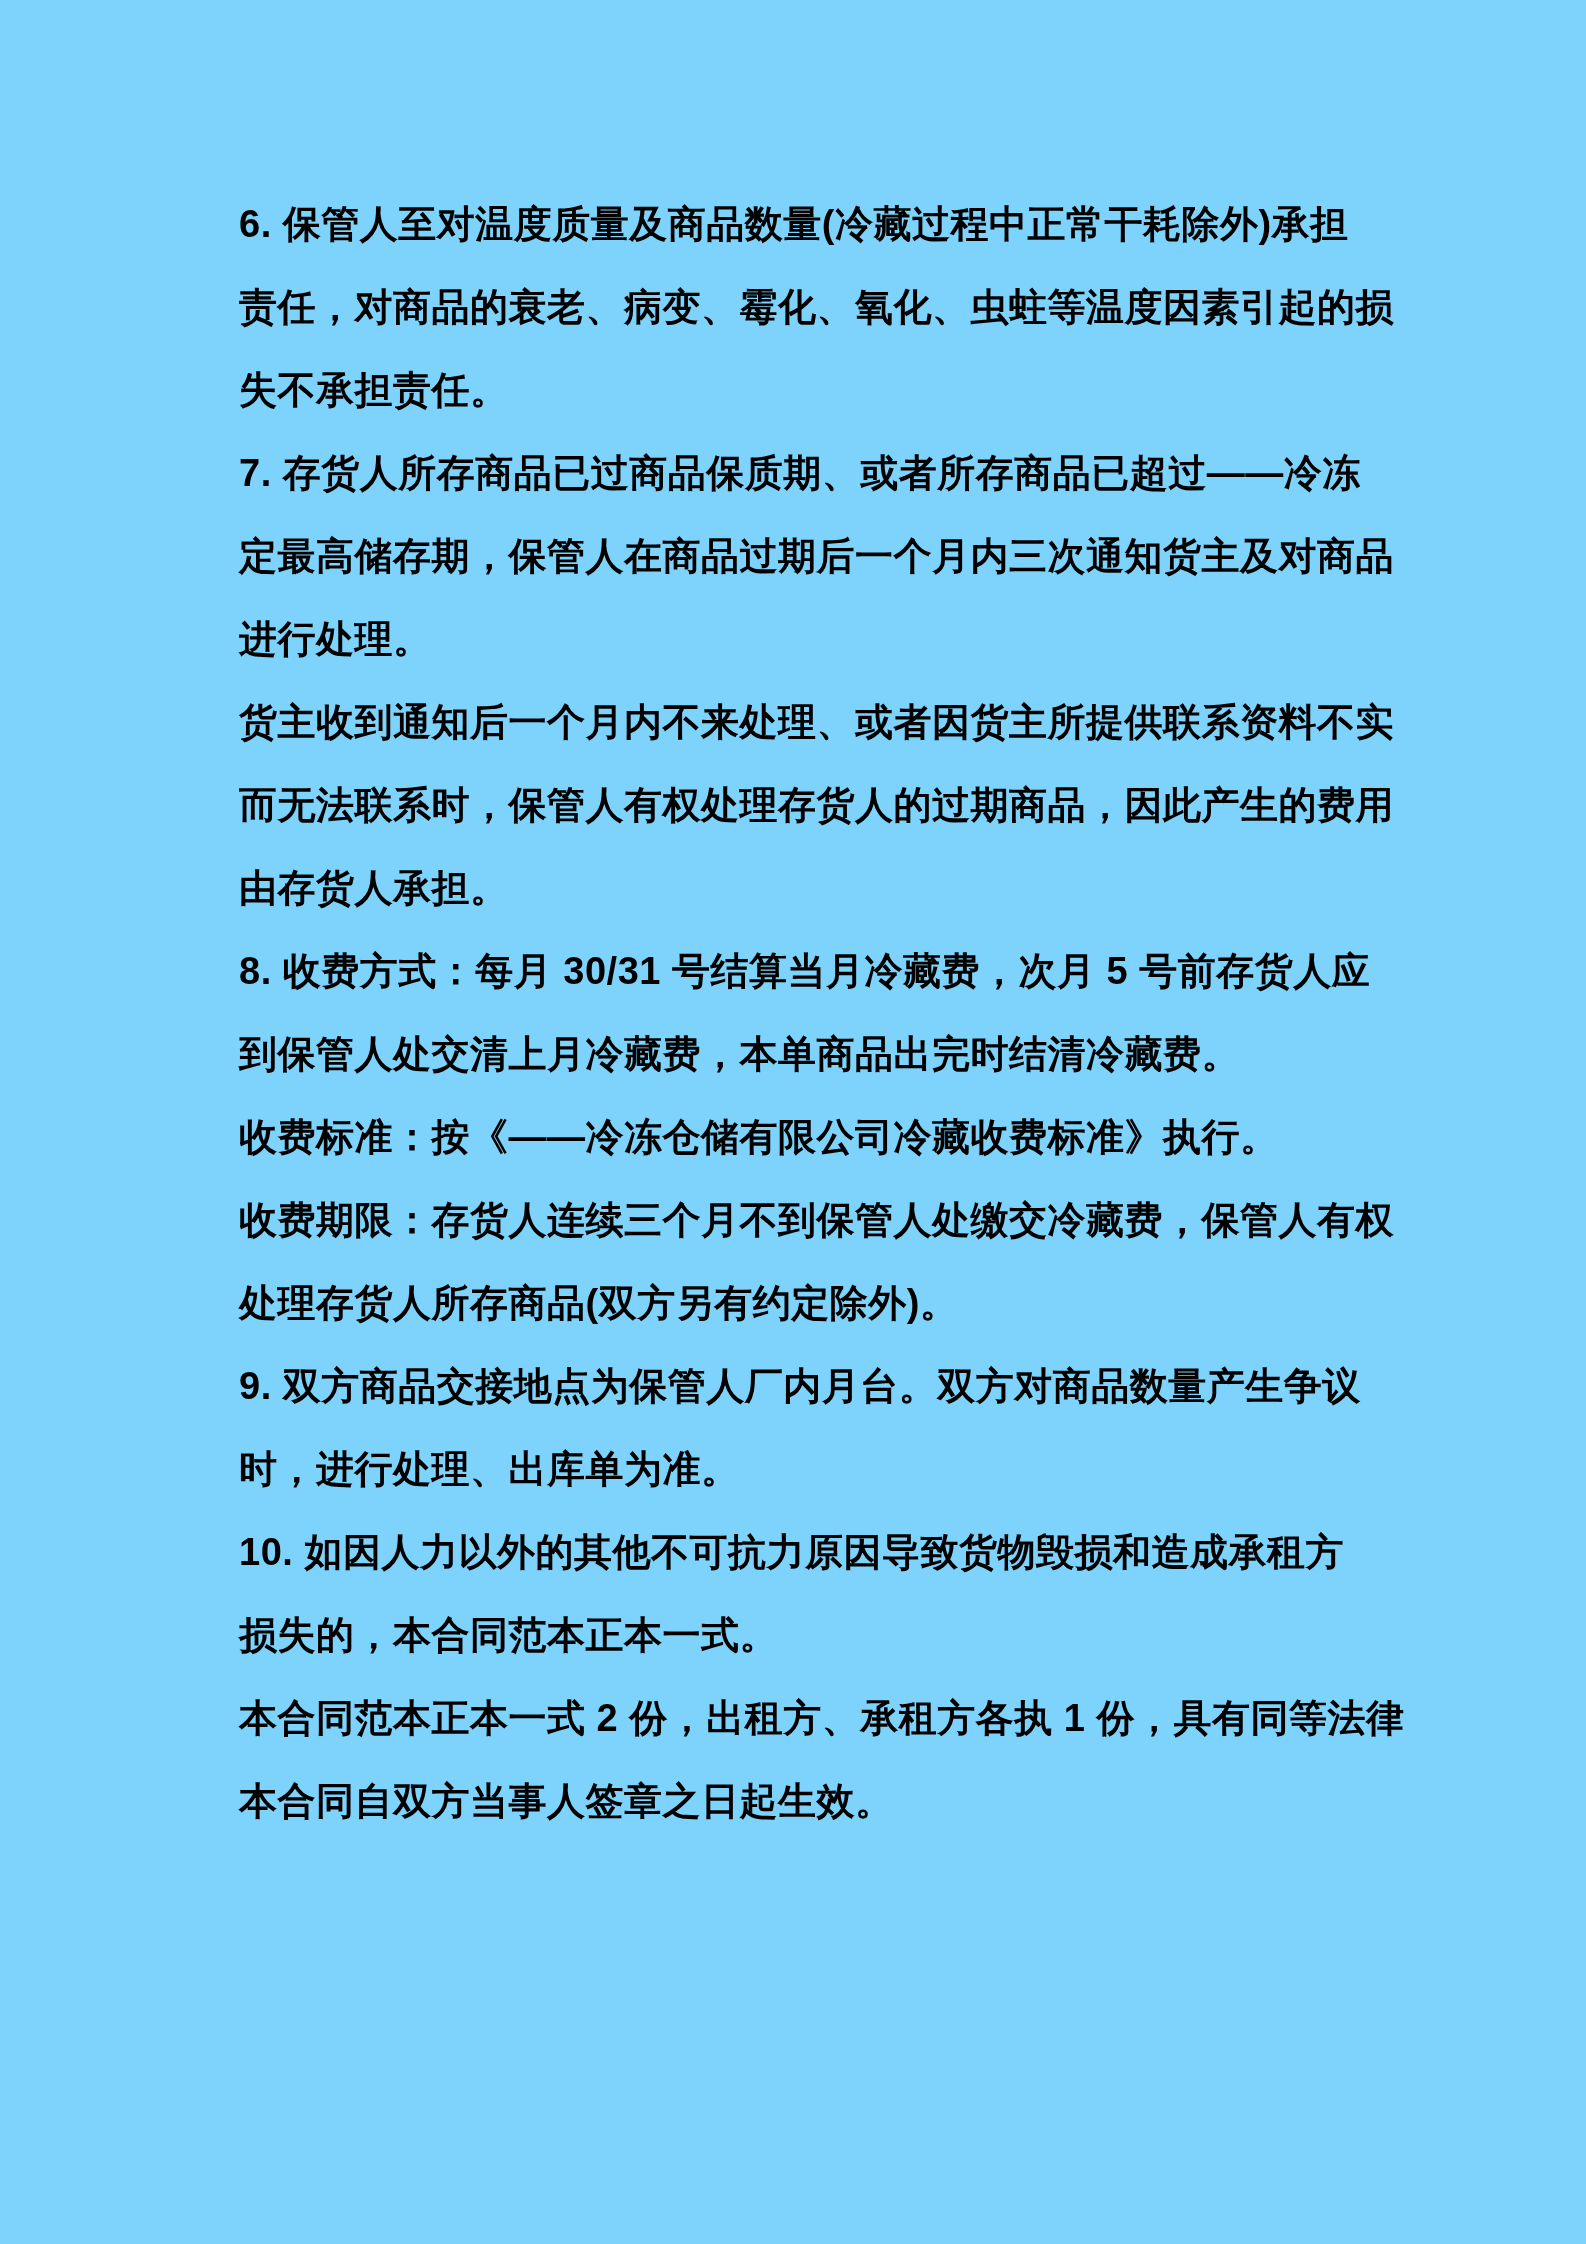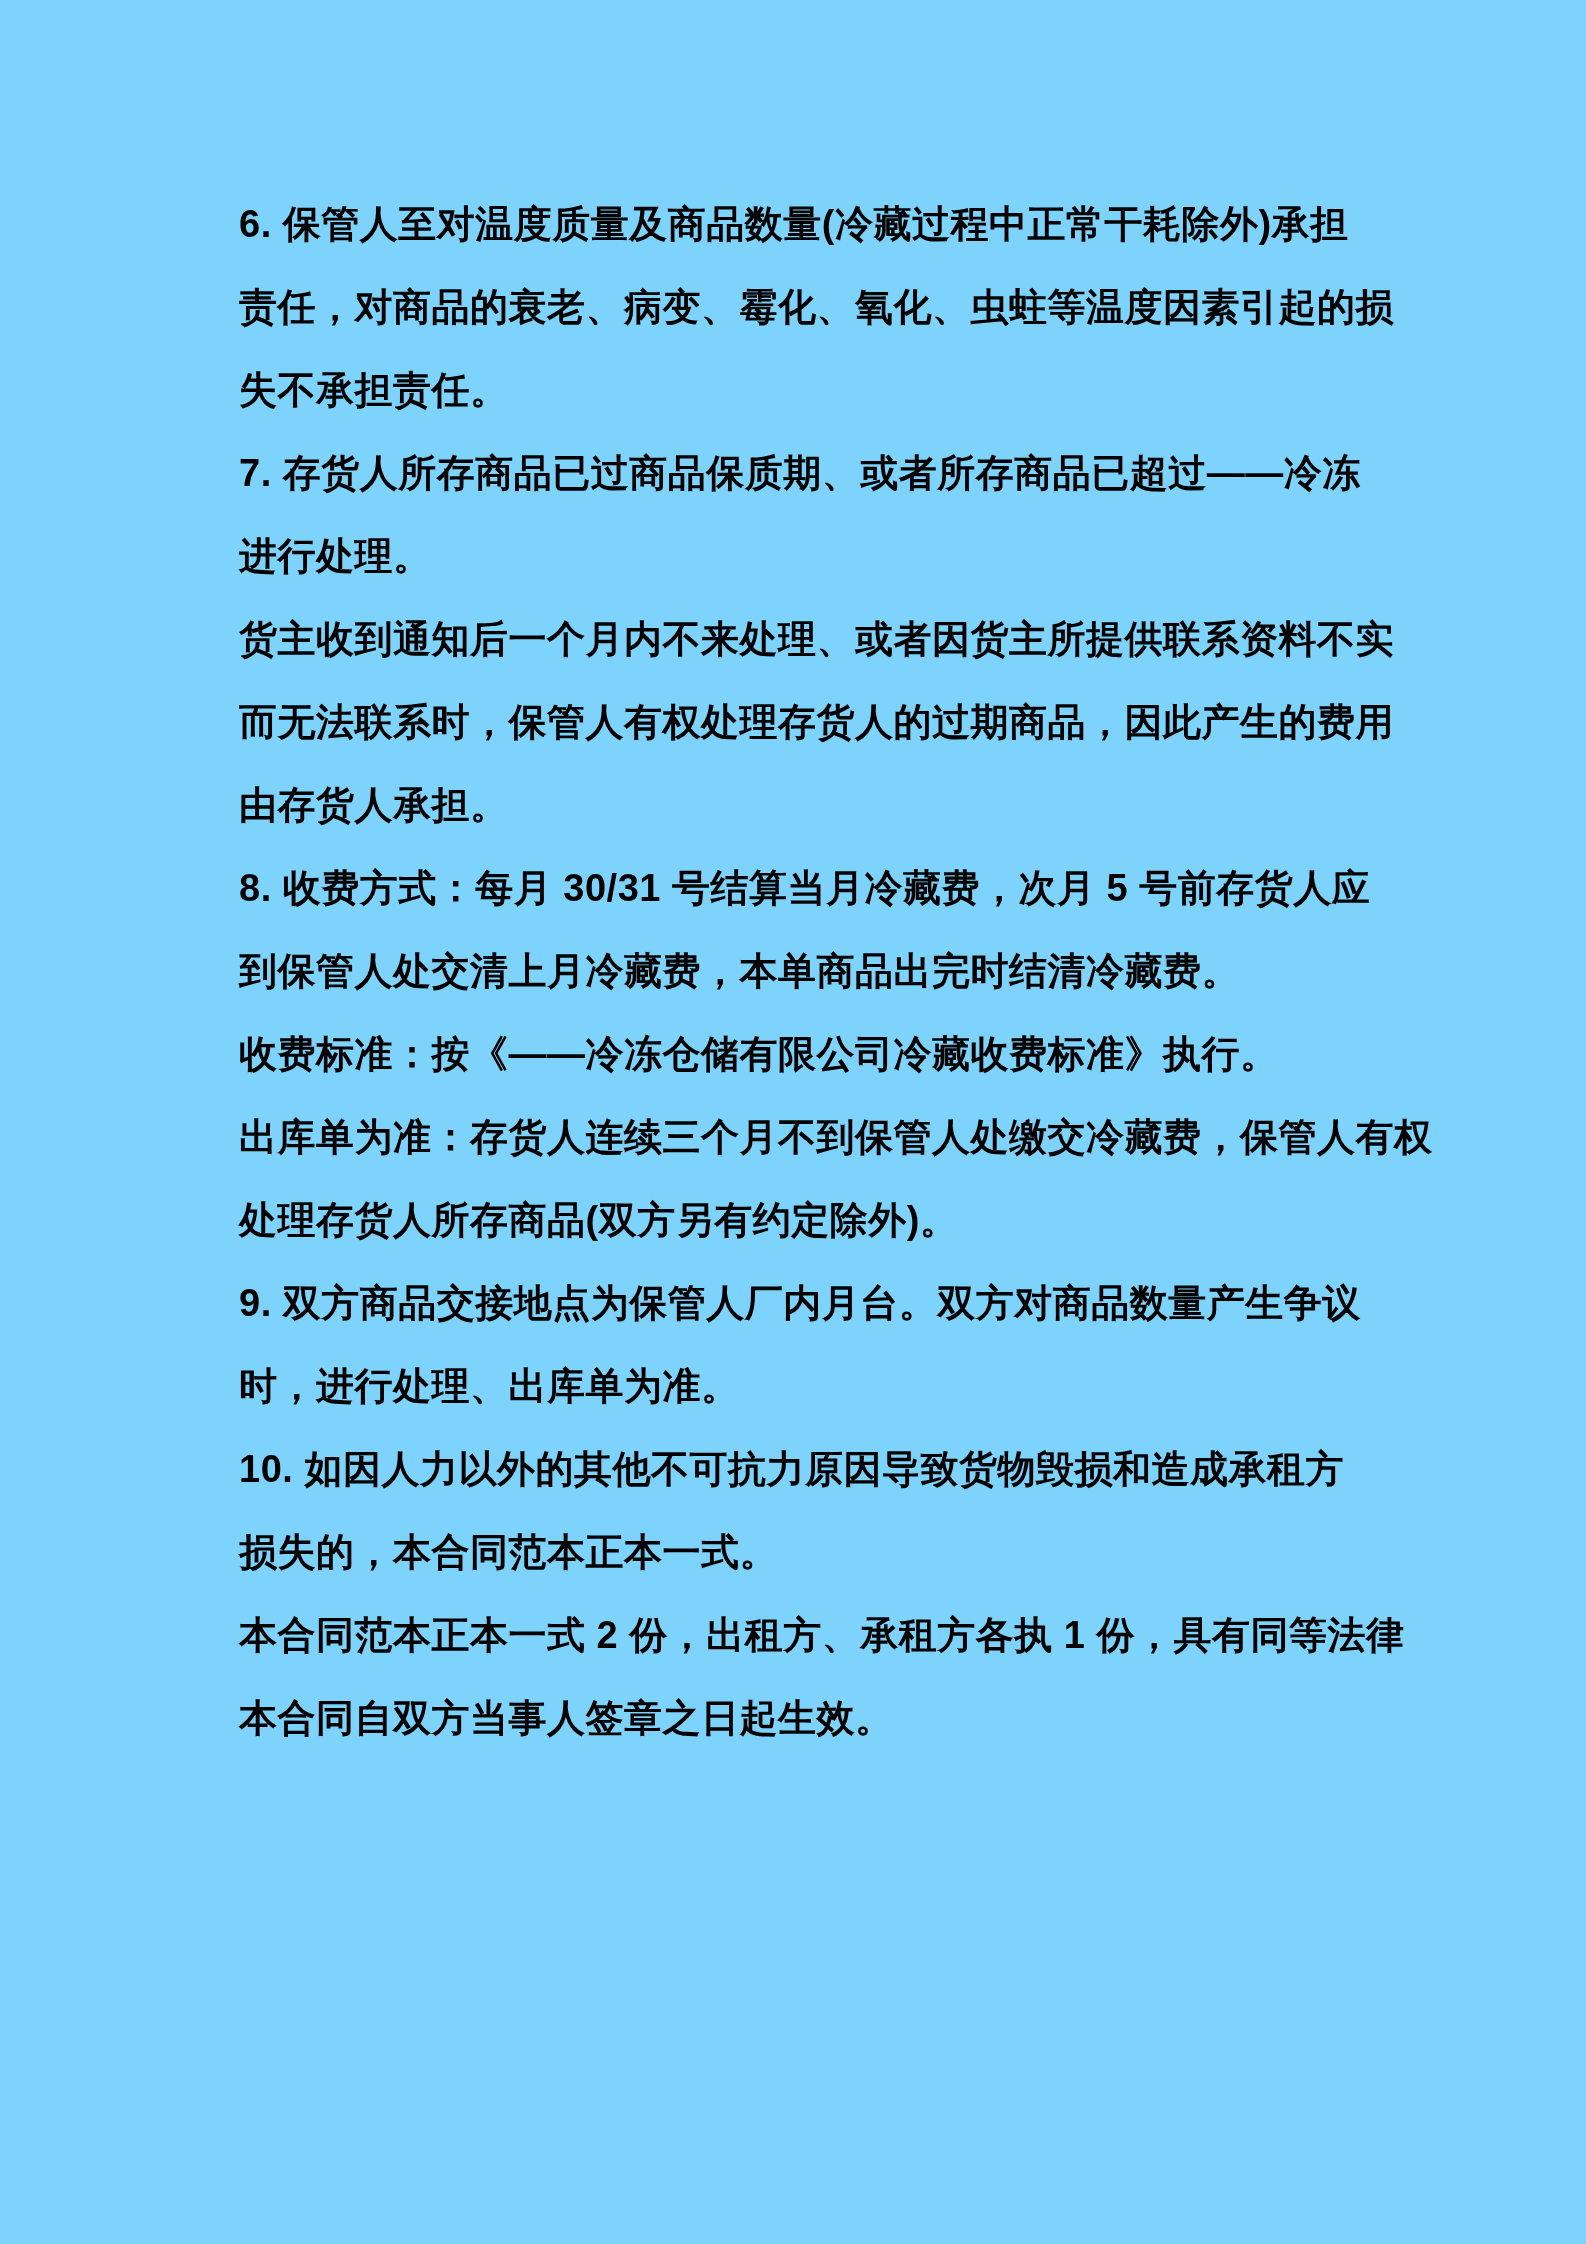--- a/index.html
+++ b/index.html
@@ -34,28 +34,29 @@
 </style>
 </head>
 <body>
 
 <div class="page">
   <div class="doc-body">
     <p class="doc-line">6. 保管人至对温度质量及商品数量(冷藏过程中正常干耗除外)承担</p>
     <p class="doc-line">责任，对商品的衰老、病变、霉化、氧化、虫蛀等温度因素引起的损</p>
     <p class="doc-line">失不承担责任。</p>
     <p class="doc-line">7. 存货人所存商品已过商品保质期、或者所存商品已超过——冷冻</p>
+    <p class="doc-line">定最高储存期，保管人在商品过期后一个月内三次通知货主及对商品</p>
     <p class="doc-line">进行处理。</p>
     <p class="doc-line">货主收到通知后一个月内不来处理、或者因货主所提供联系资料不实</p>
     <p class="doc-line">而无法联系时，保管人有权处理存货人的过期商品，因此产生的费用</p>
     <p class="doc-line">由存货人承担。</p>
     <p class="doc-line">8. 收费方式：每月 30/31 号结算当月冷藏费，次月 5 号前存货人应</p>
     <p class="doc-line">到保管人处交清上月冷藏费，本单商品出完时结清冷藏费。</p>
     <p class="doc-line">收费标准：按《——冷冻仓储有限公司冷藏收费标准》执行。</p>
-    <p class="doc-line">出库单为准：存货人连续三个月不到保管人处缴交冷藏费，保管人有权</p>
+    <p class="doc-line">收费期限：存货人连续三个月不到保管人处缴交冷藏费，保管人有权</p>
     <p class="doc-line">处理存货人所存商品(双方另有约定除外)。</p>
     <p class="doc-line">9. 双方商品交接地点为保管人厂内月台。双方对商品数量产生争议</p>
     <p class="doc-line">时，进行处理、出库单为准。</p>
     <p class="doc-line">10. 如因人力以外的其他不可抗力原因导致货物毁损和造成承租方</p>
     <p class="doc-line">损失的，本合同范本正本一式。</p>
     <p class="doc-line">本合同范本正本一式 2 份，出租方、承租方各执 1 份，具有同等法律</p>
     <p class="doc-line">本合同自双方当事人签章之日起生效。</p>
   </div>
 </div>
 

